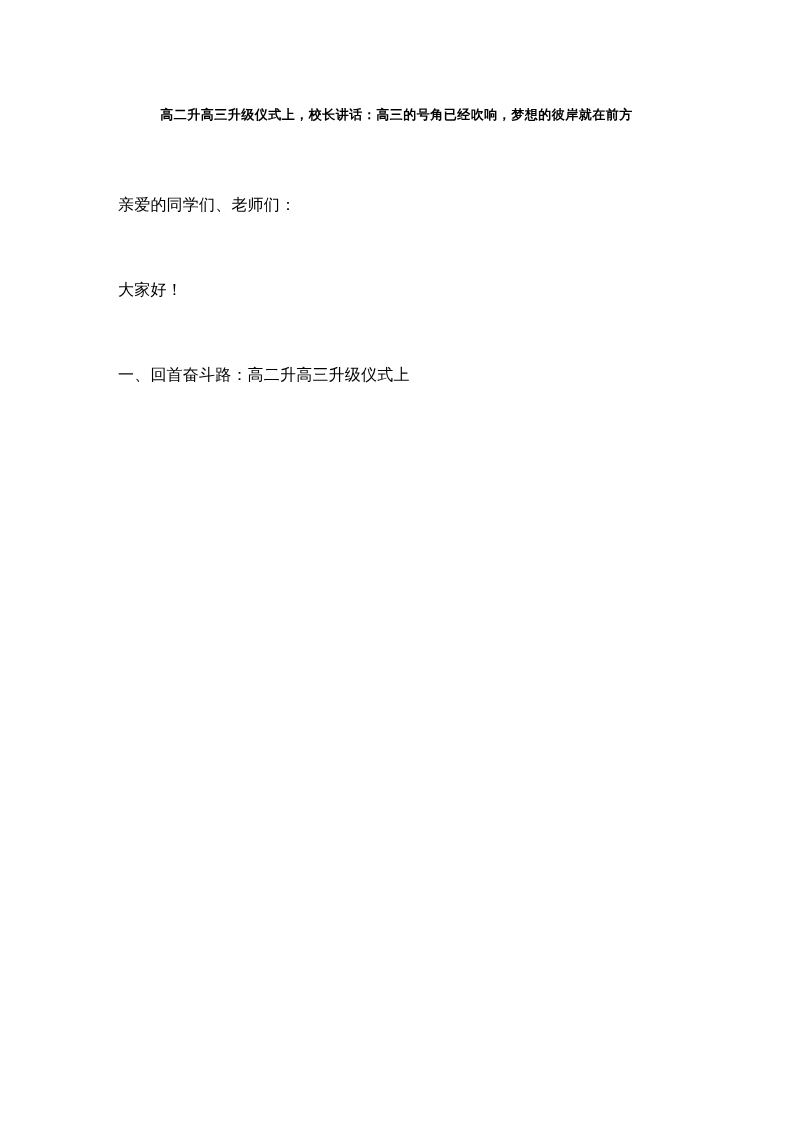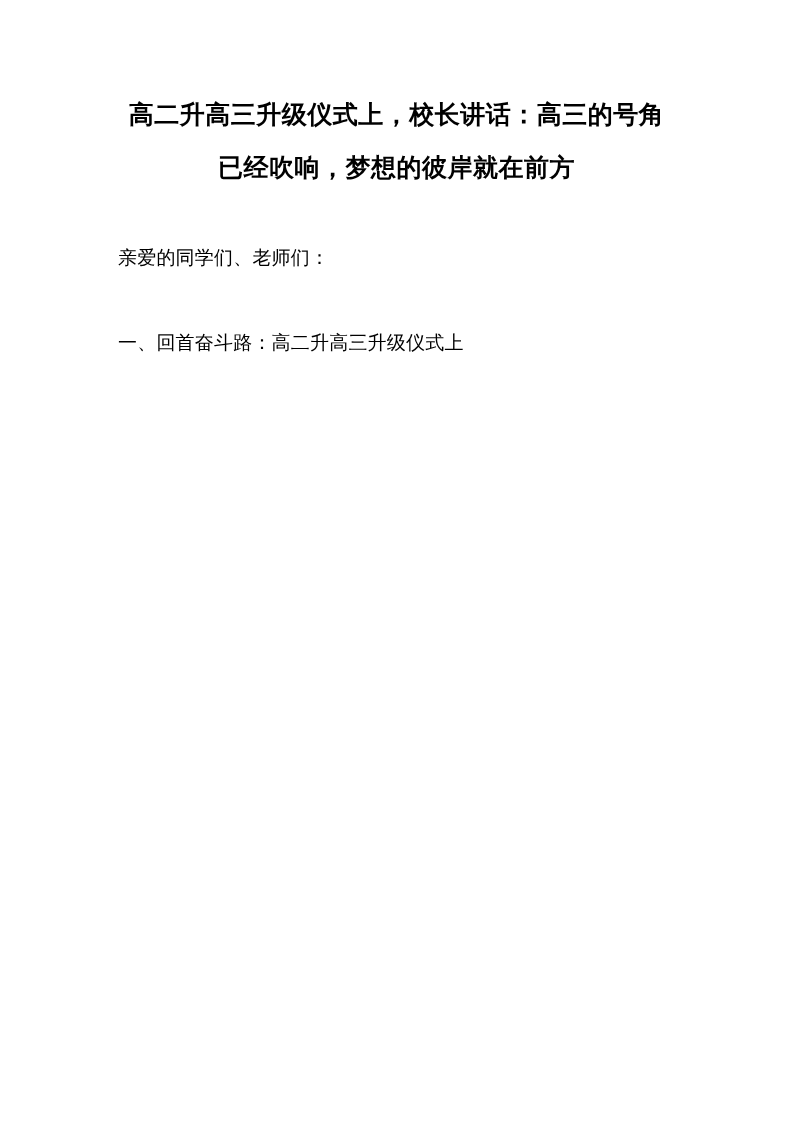--- a/index.html
+++ b/index.html
@@ -11,44 +11,45 @@
     position: relative;
     width: 793px;
     height: 1122px;
     margin: 0 auto;
     background: #ffffff;
     color: #000000;
     padding: 88px 118px 30px 118px;
     overflow: hidden;
   }
   .doc-title {
-    font-size: 25px;
+    font-size: 13px;
     font-weight: bold;
     text-align: center;
     line-height: 53px;
     margin-bottom: 30px;
     letter-spacing: 0.5px;
   }
   .doc-body p {
-    font-size: 19px;
+    font-size: 16px;
     line-height: 43px;
     text-align: justify;
     text-justify: inter-ideograph;
     margin-top: 42px;
     letter-spacing: 0.2px;
     word-break: break-all;
   }
 </style>
 </head>
 <body>
 
 <div class="page">
   <h1 class="doc-title">高二升高三升级仪式上，校长讲话：高三的号角已经吹响，梦想的彼岸就在前方</h1>
 
   <div class="doc-body">
     <p>亲爱的同学们、老师们：</p>
 
+    <p>大家好！</p>
 
 
     <p>一、回首奋斗路：高二升高三升级仪式上</p>
 
   </div>
 </div>
 
 </body></html>

